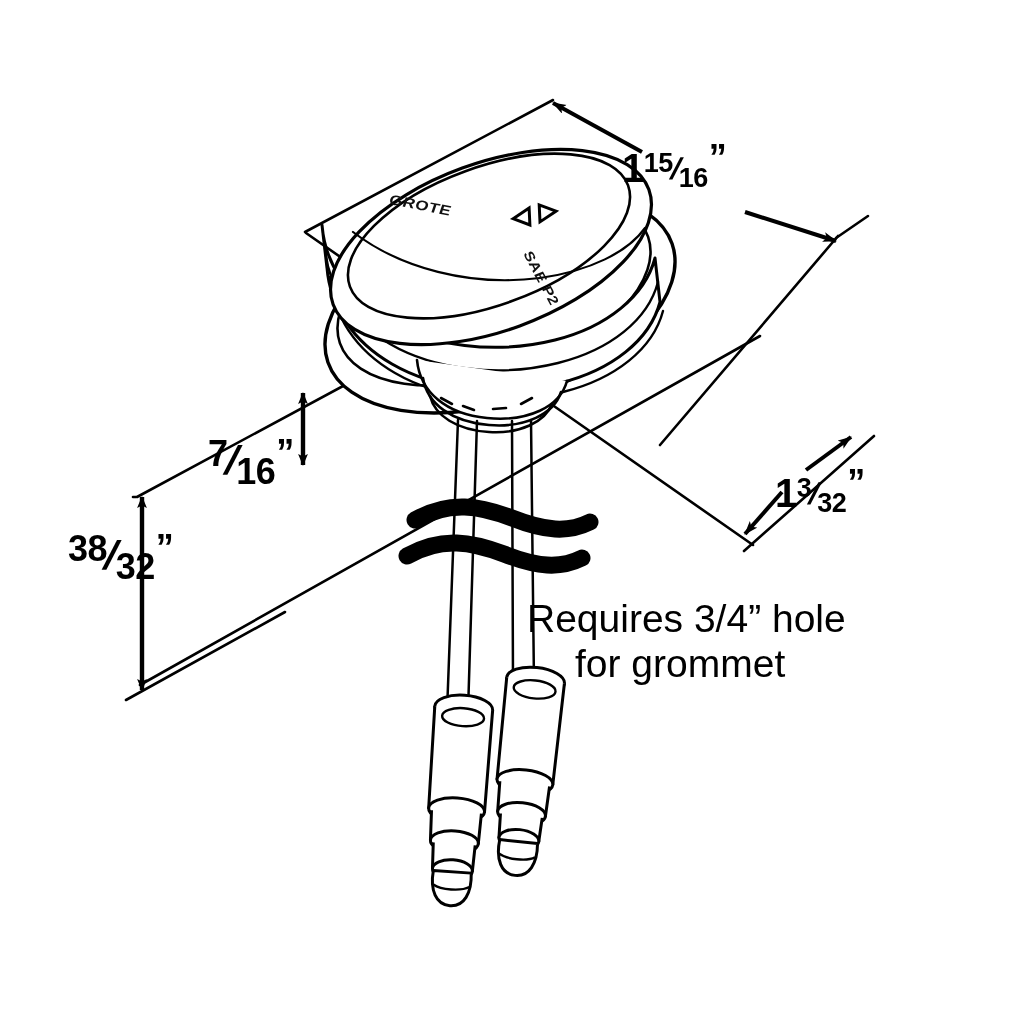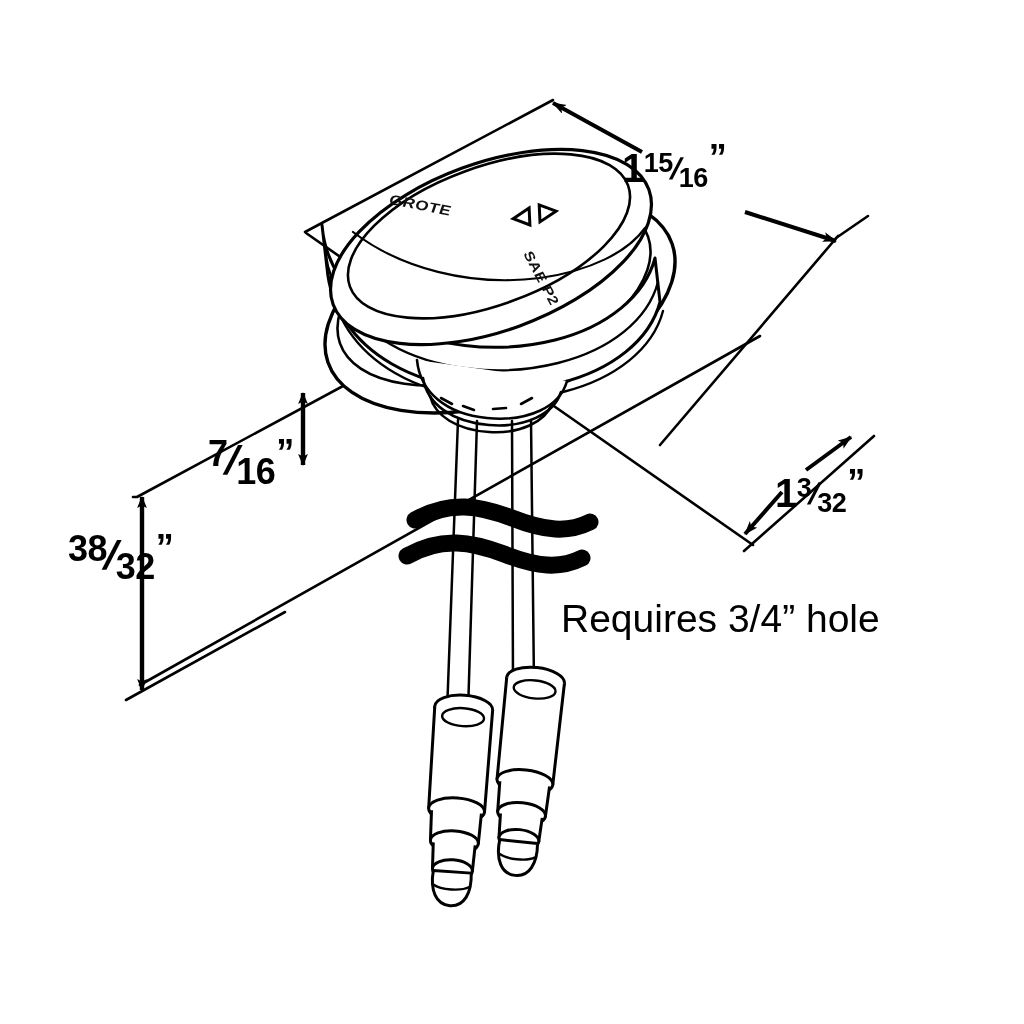--- a/index.html
+++ b/index.html
@@ -81,21 +81,21 @@
   .dim-frac-only .frac .den { top: 9px; }
 
   #label-top    { left: 622px; top: 148px; }
   #label-right  { left: 775px; top: 473px; }
   #label-mid    { left: 208px; top: 443px; }
   #label-left   { left: 68px;  top: 538px; transform: rotate(0deg); }
 
   
   #grommet-note {
     position: absolute;
-    left: 561px;
+    left: 527px;
     top: 596px;
     width: 360px;
     font-family: "Liberation Sans", sans-serif;
     font-size: 39px;
     font-weight: 400;
     line-height: 1.16;
     color: #000000;
   }
   #grommet-note .note-line-1 { display: block; text-align: left; }
   #grommet-note .note-line-2 { display: block; text-align: left; padding-left: 48px; }
@@ -298,18 +298,19 @@
   <div class="dim-label dim-frac-only" id="label-mid">
     <span class="frac"><span class="num">7</span><span class="bar">/</span><span class="den">16</span></span><span class="dim-inch">”</span>
   </div>
 
   <div class="dim-label dim-frac-only" id="label-left">
     <span class="frac"><span class="num">38</span><span class="bar">/</span><span class="den">32</span></span><span class="dim-inch">”</span>
   </div>
 
   <div id="grommet-note">
     <span class="note-line-1">Requires 3/4” hole</span>
+    <span class="note-line-2">for grommet</span>
   </div>
 
   <div class="lamp-mark" id="mark-brand">GROTE</div>
   <div class="lamp-mark" id="mark-sae">SAE P2</div>
 
 </div>
 
 </body></html>

